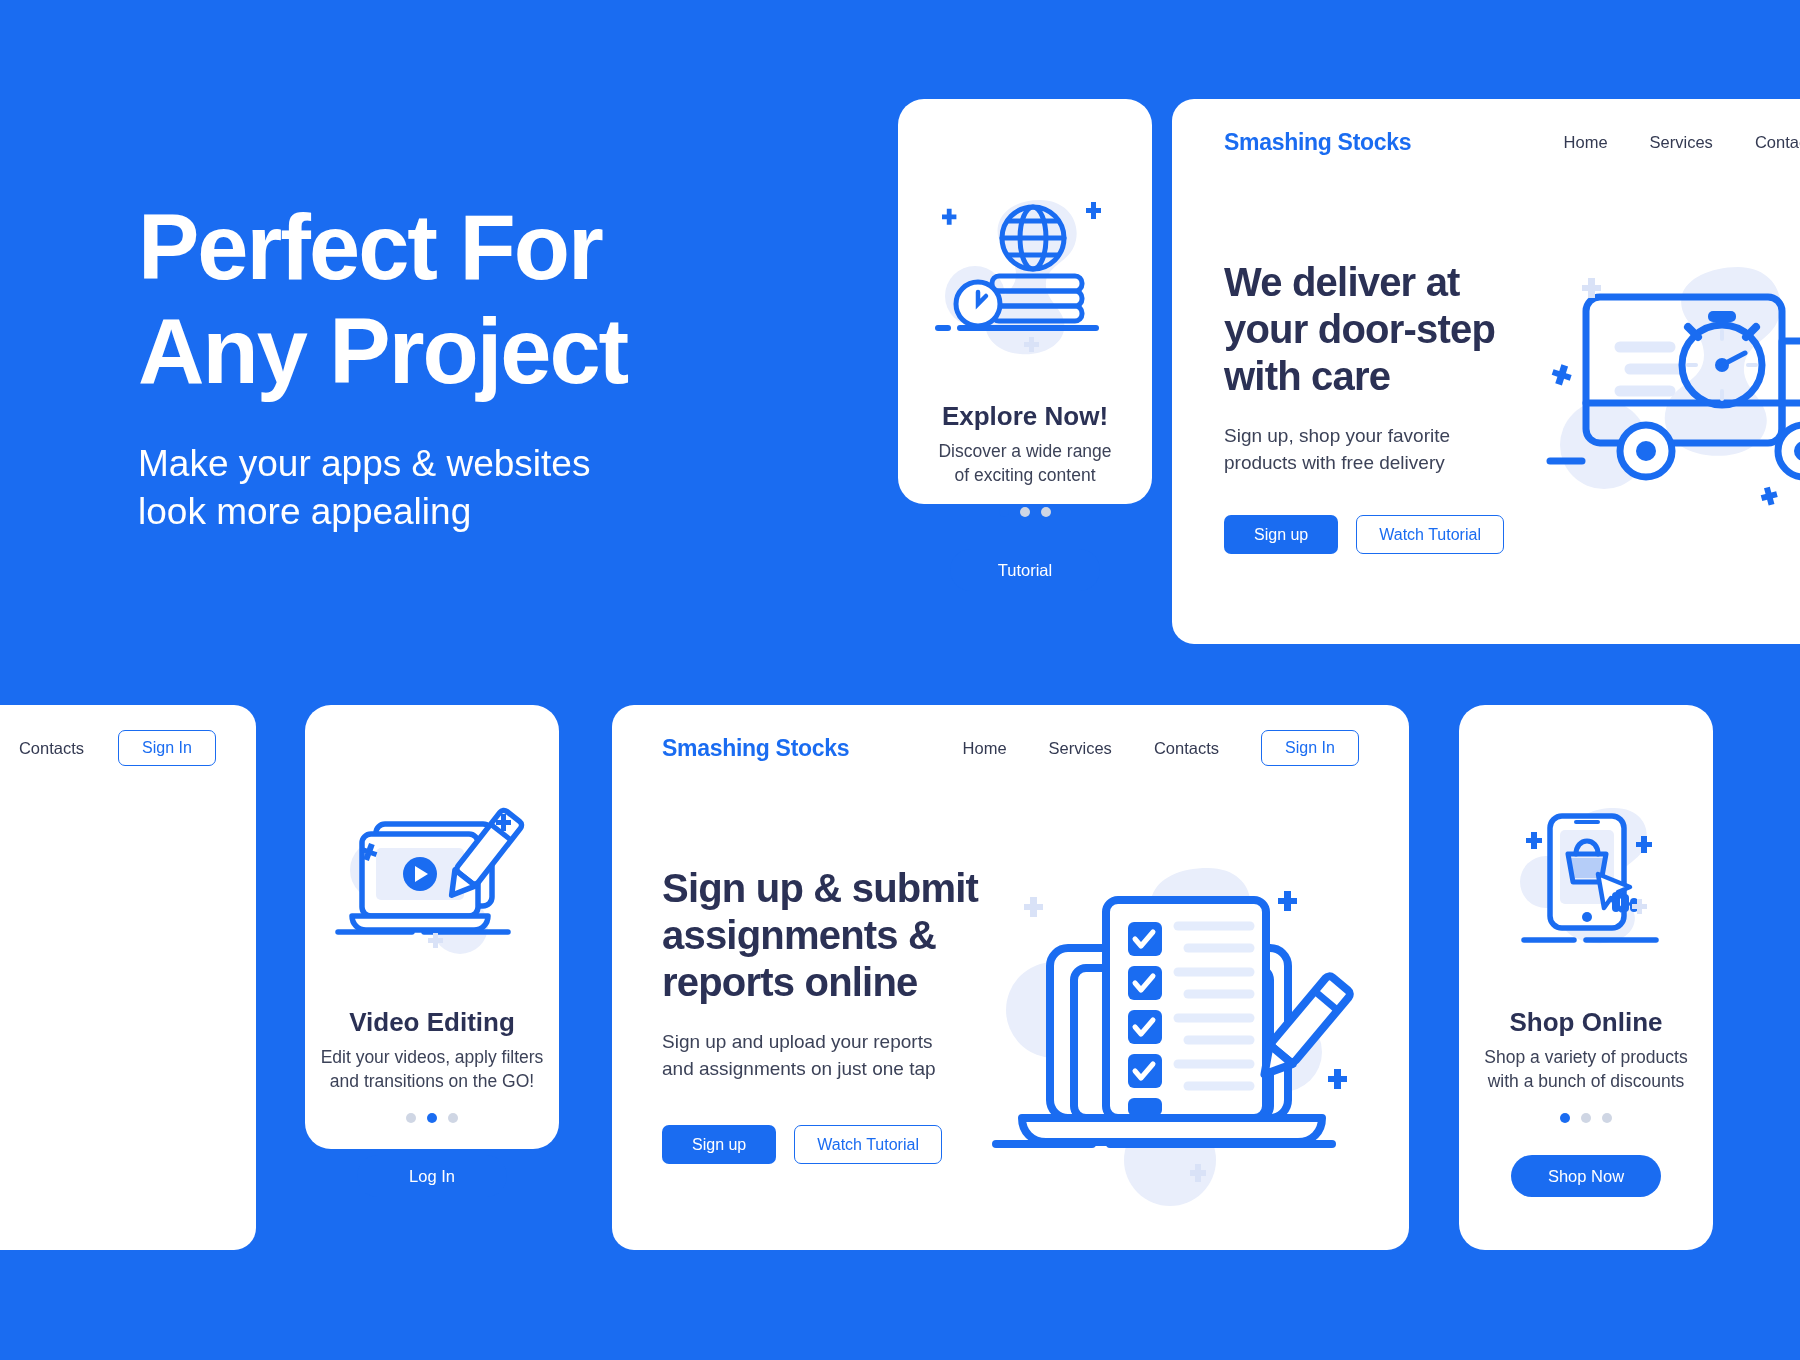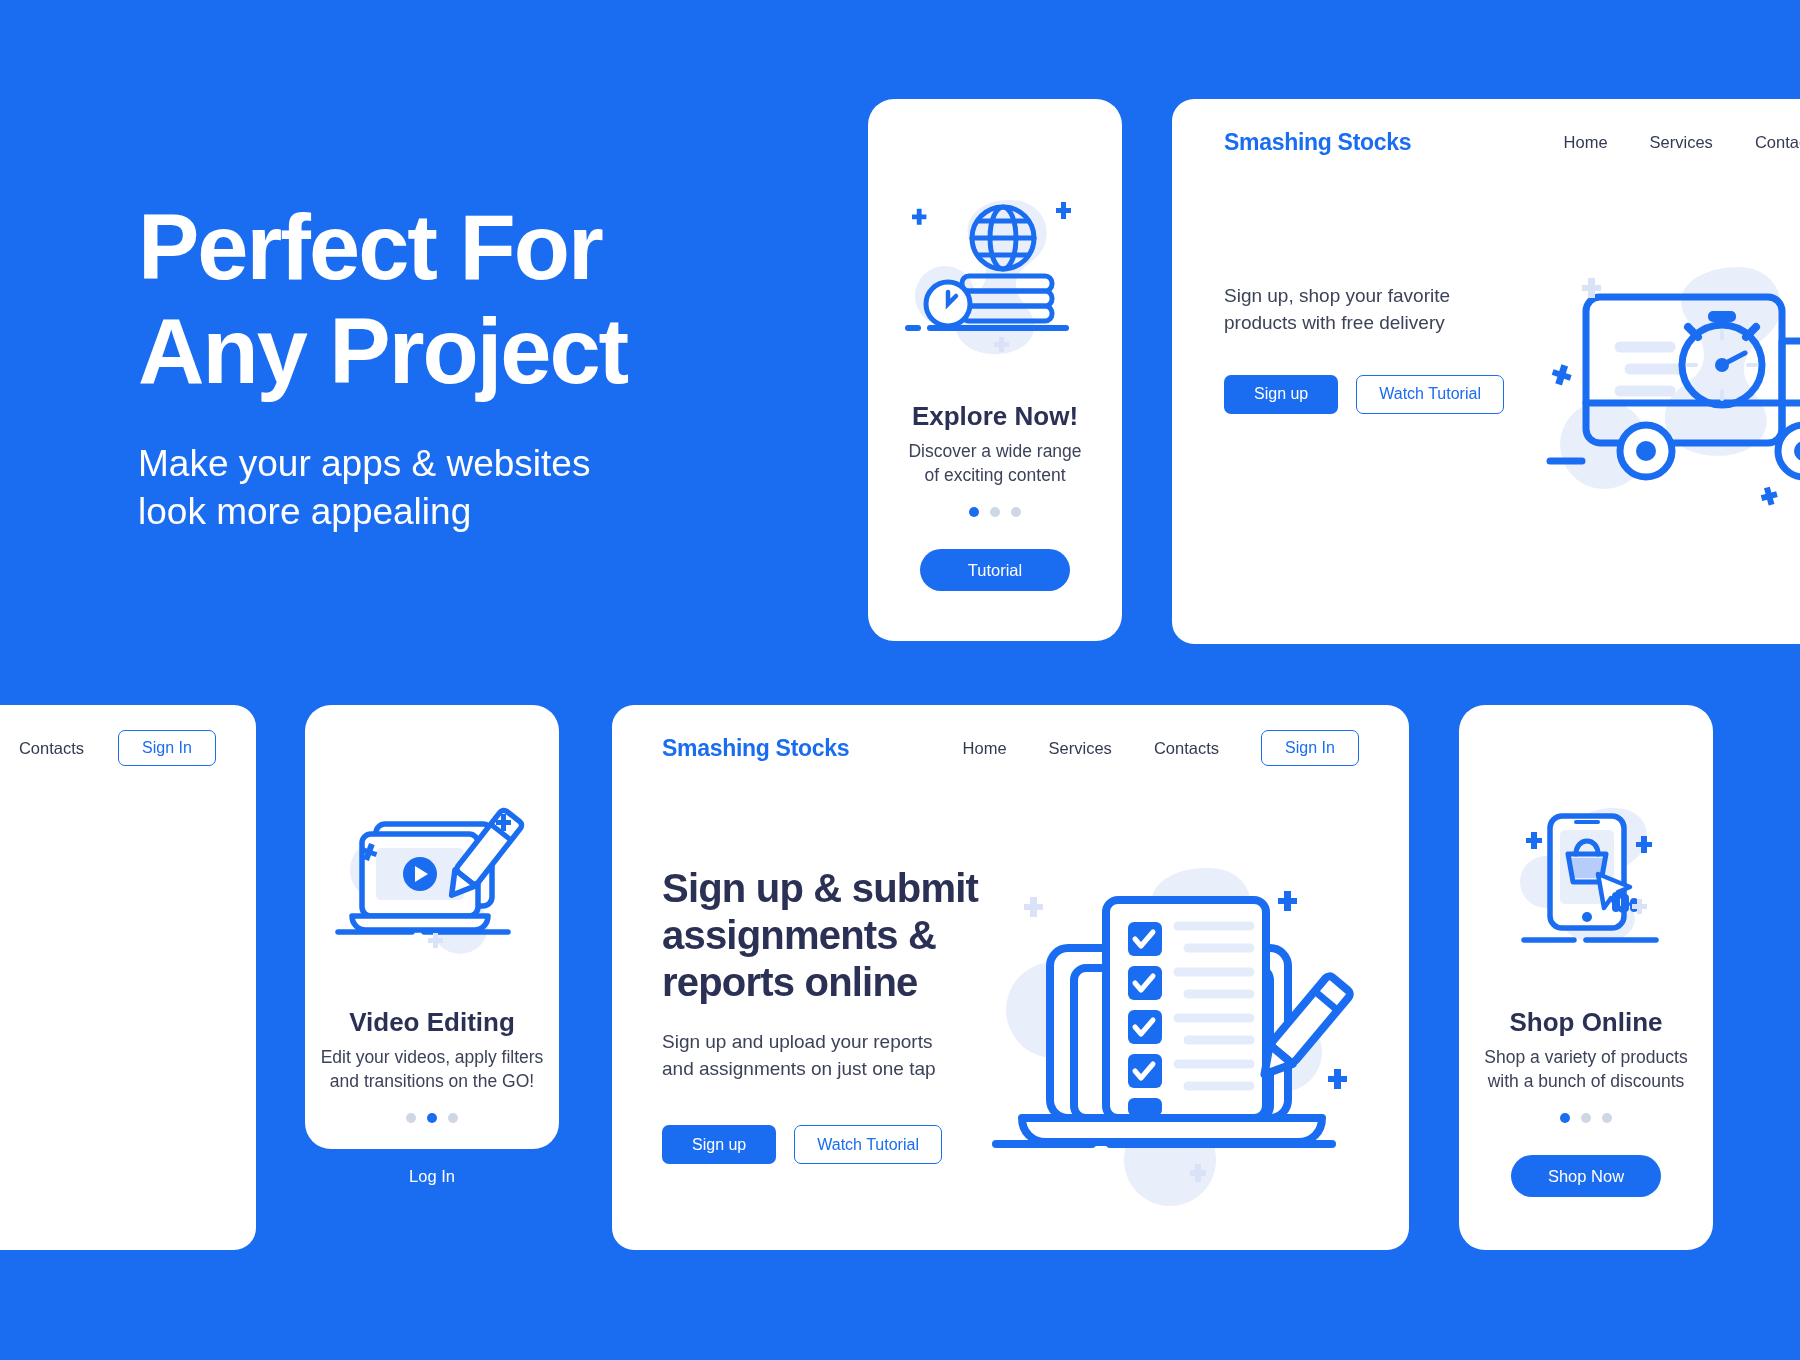--- a/index.html
+++ b/index.html
@@ -29,21 +29,21 @@
     font-weight: 400;
     white-space: pre-line;
   }
 
   
   .card { position: absolute; background: #ffffff; }
   .phone-card { border-radius: 26px; }
   .web-card  { border-radius: 22px; }
 
   
-  #phone-explore { left: 868px; top: 99px; width: 254px; height: 542px; }
+  #phone-explore { left: 898px; top: 99px; width: 254px; height: 405px; }
   
   #web-delivery  { left: 1172px; top: 99px; width: 700px; height: 545px; border-radius: 22px; }
   
   #web-security  { left: -180px; top: 705px; width: 436px; height: 545px; border-radius: 22px; }
   
   #phone-video   { left: 305px; top: 705px; width: 254px; height: 444px; }
   
   #web-signup    { left: 612px; top: 705px; width: 797px; height: 545px; border-radius: 22px; }
   
   #phone-shop    { left: 1459px; top: 705px; width: 254px; height: 545px; }
@@ -161,20 +161,23 @@
     <div class="wc-header" style="padding:0 52px 0 52px; justify-content:space-between;">
       <span class="brand">Smashing Stocks</span>
       <nav class="nav">
         <a href="#">Home</a>
         <a href="#">Services</a>
         <a href="#">Contacts</a>
       </nav>
     </div>
 
     <div style="position:absolute;left:52px;top:160px;width:300px;">
+      <div class="wc-heading">We deliver at
+your door-step
+with care</div>
       <div class="wc-sub" style="margin-top:24px;">Sign up, shop your favorite
 products with free delivery</div>
       <div class="btn-row" style="margin-top:38px;">
         <button class="btn-primary">Sign up</button>
         <button class="btn-outline">Watch Tutorial</button>
       </div>
     </div>
 
     <div style="position:absolute;left:370px;top:150px;">
       <svg width="330" height="300" viewBox="0 0 330 300">

